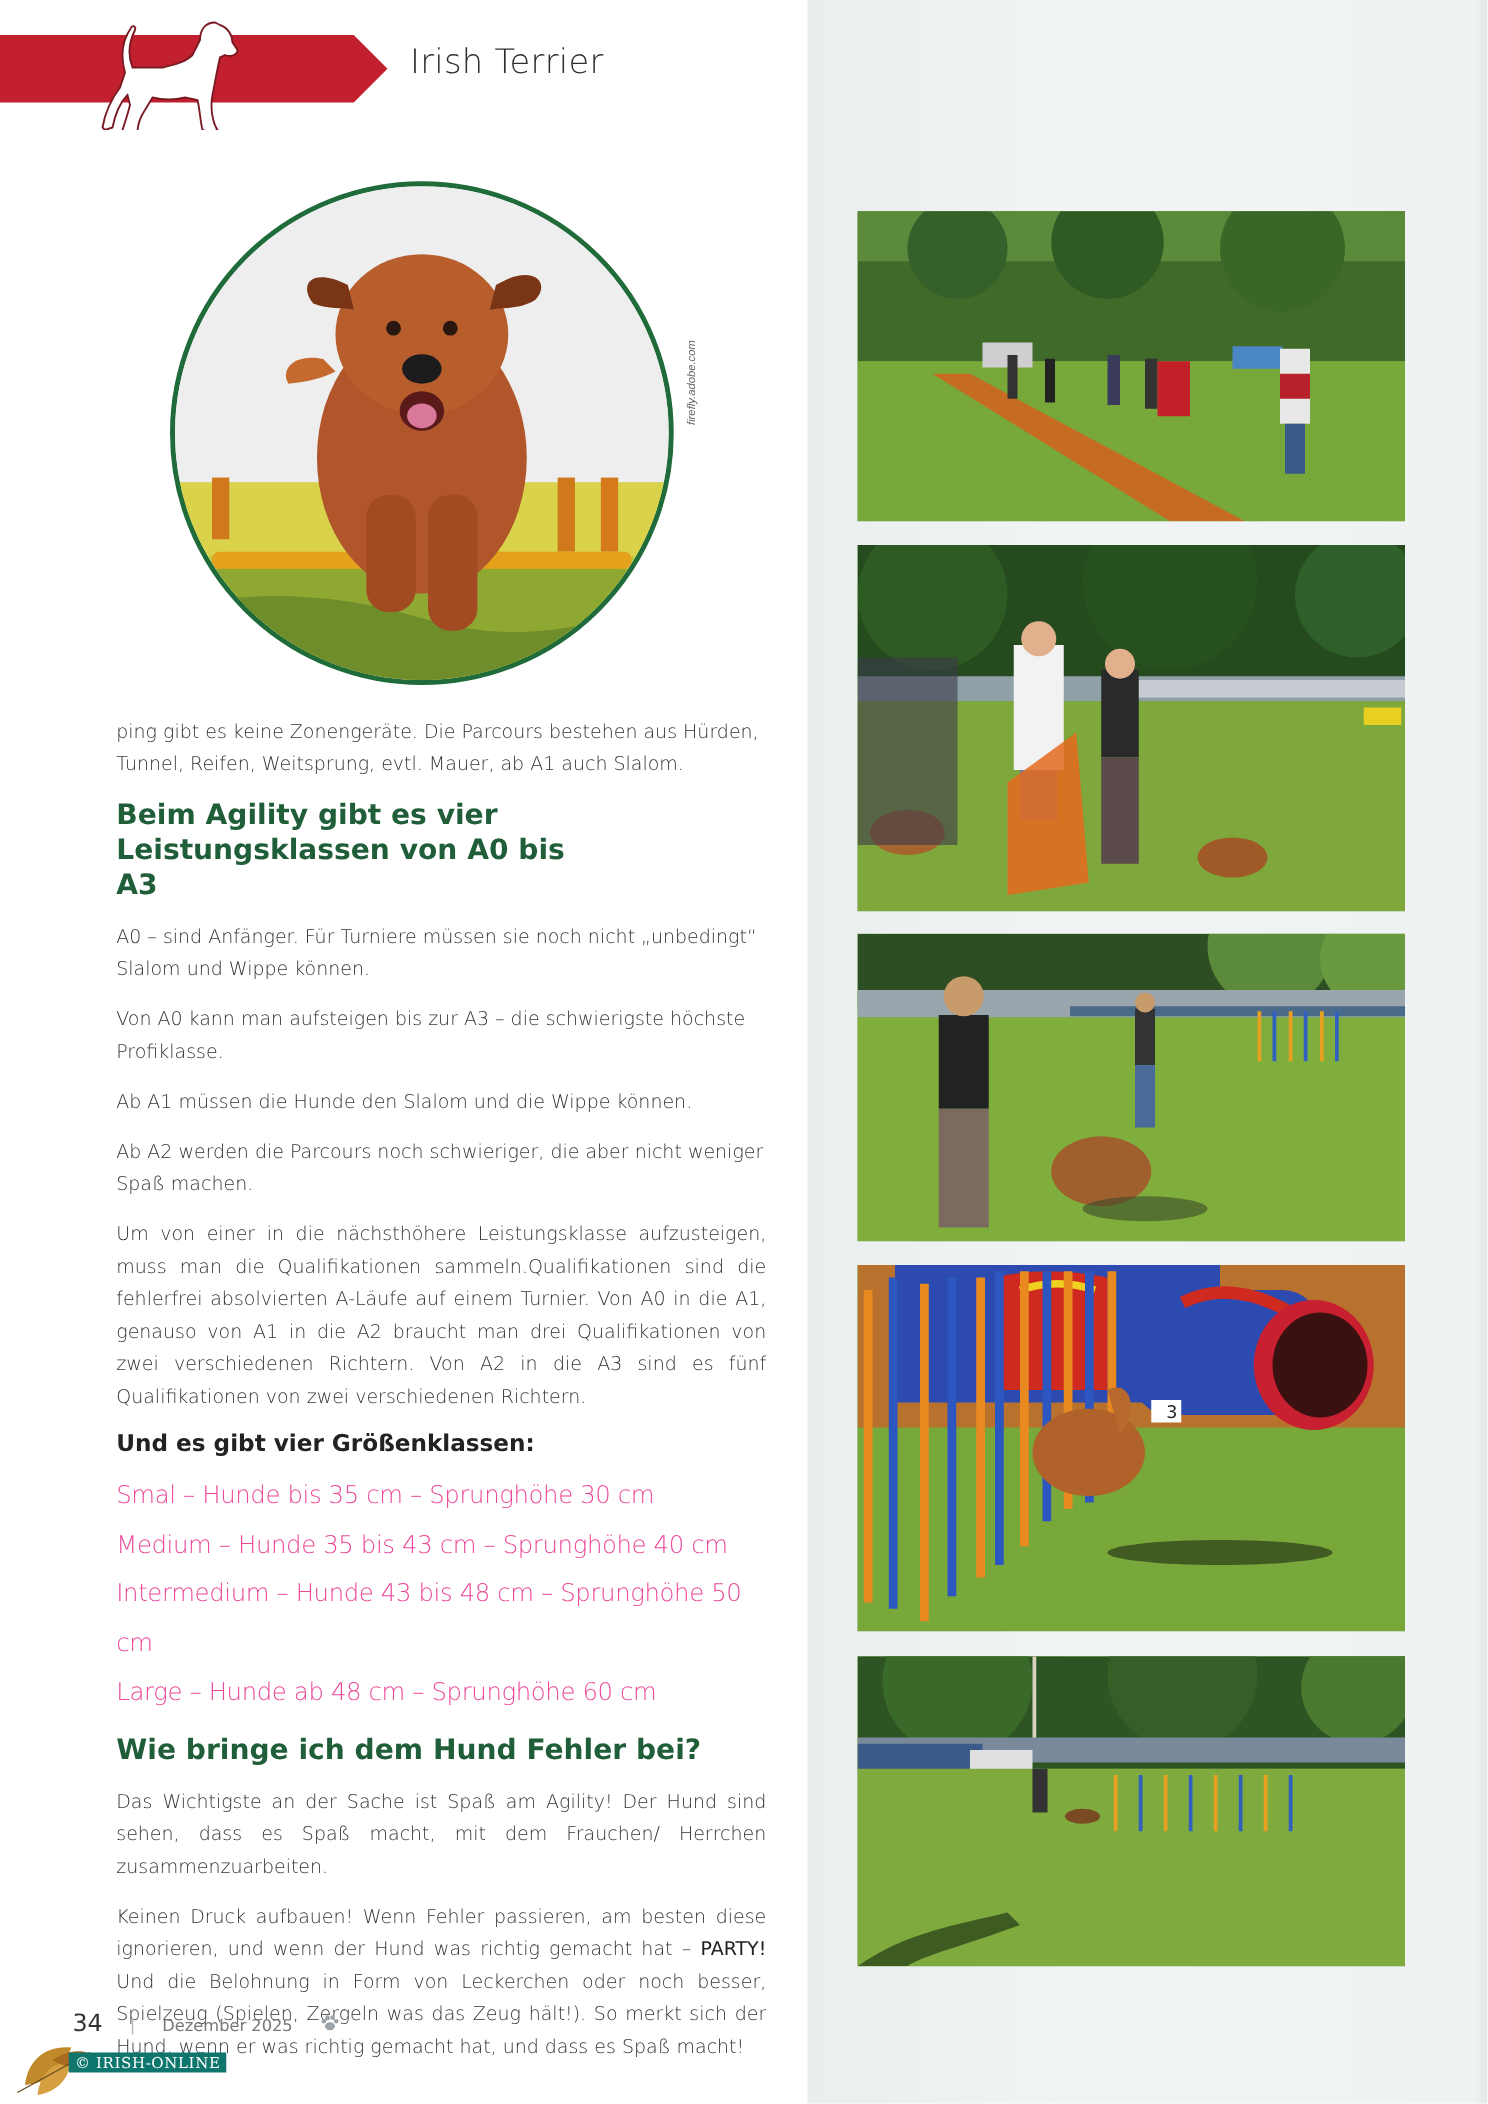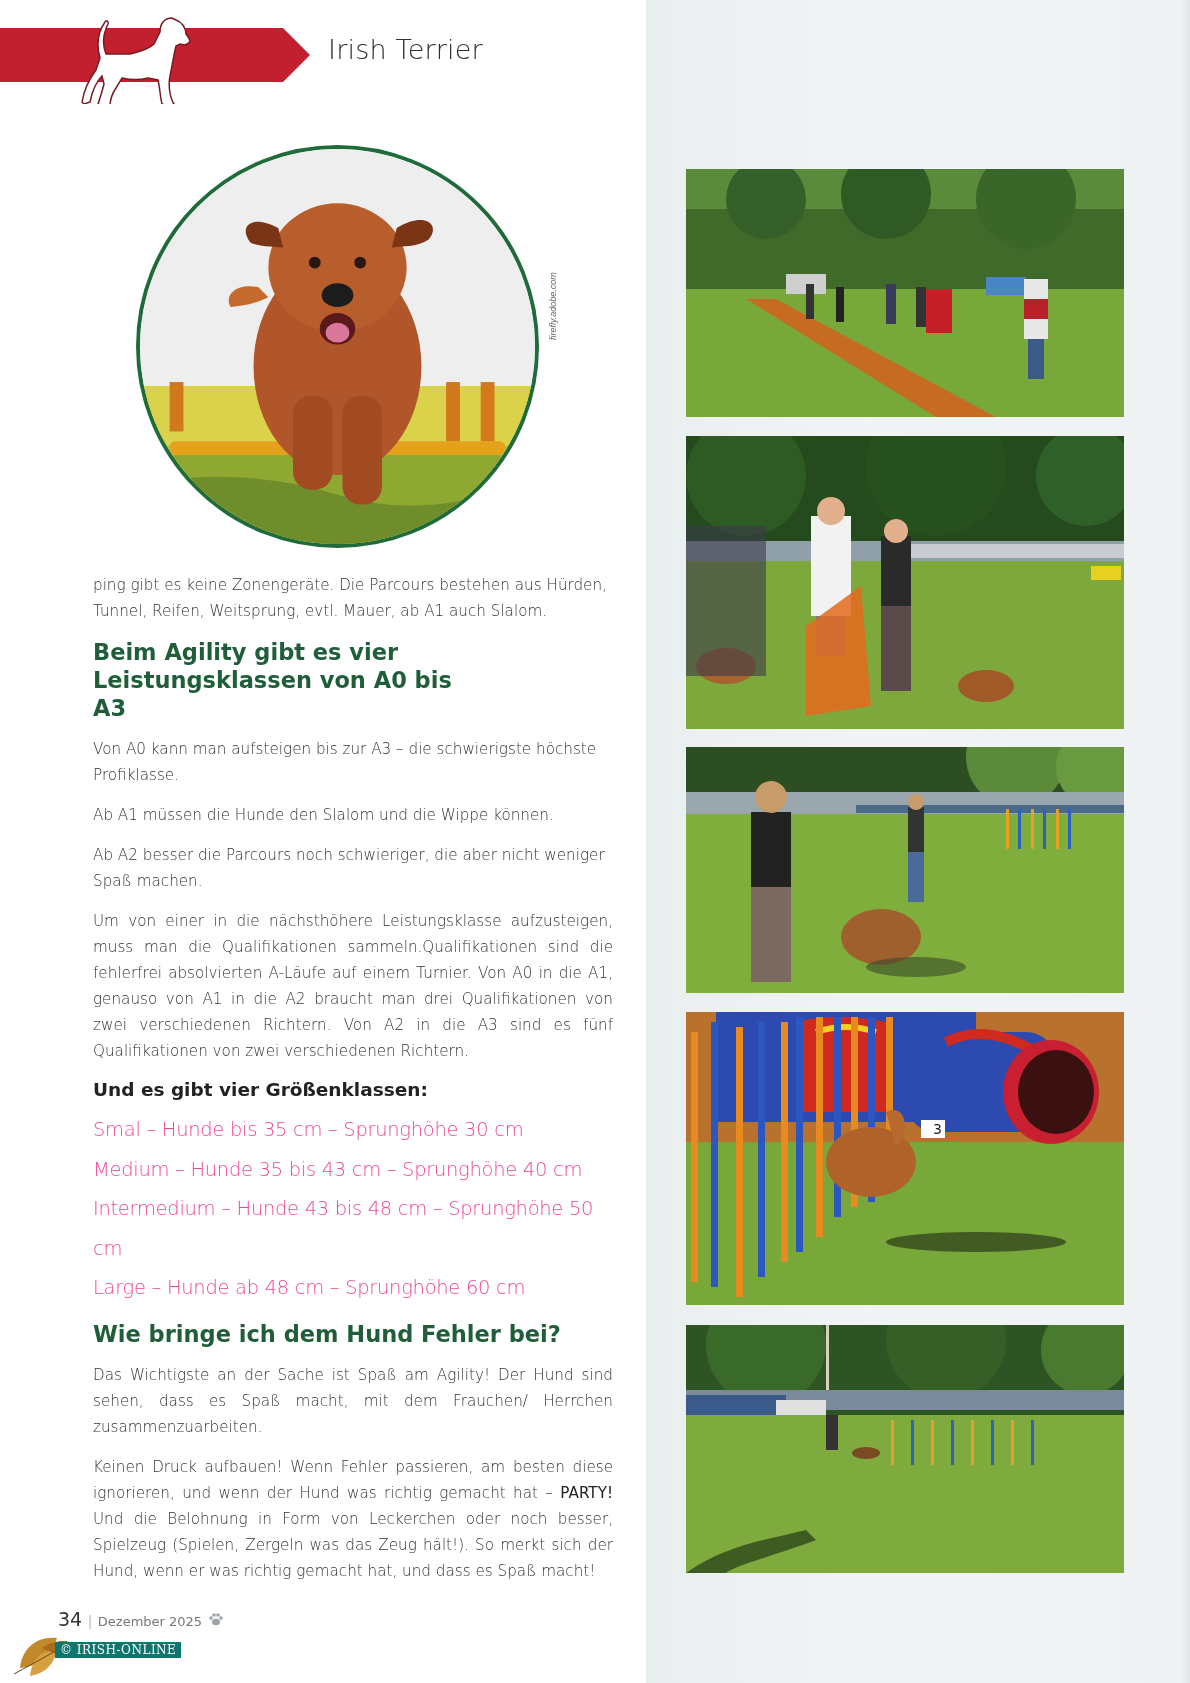--- a/index.html
+++ b/index.html
@@ -78,21 +78,21 @@
   
   .photo {
     position: absolute; left: 686px; width: 438px; overflow: hidden;
     background: #6a9a3a;
   }
   .photo svg { display: block; width: 100%; height: 100%; }
 
   
   .footer {
     position: absolute; left: 58px; top: 1608px;
-    display: flex; align-items: baseline; gap: 6px;
+    display: flex; align-items: baseline; gap: 22px;
   }
   .page-num { font-size: 19px; color: #333; font-family: "DejaVu Sans", sans-serif; }
   .sep { color: #bbb; font-size: 14px; }
   .issue { font-size: 13px; color: #777; font-family: "DejaVu Sans", sans-serif; }
   .paw { display: inline-block; width: 16px; height: 14px; }
   .logo {
     position: absolute; left: 12px; top: 1628px; width: 150px; height: 50px;
   }
   .logo-label {
     position: absolute; left: 55px; top: 1642px; height: 16px;
@@ -149,23 +149,24 @@
     <ellipse cx="200" cy="186" rx="12" ry="10" fill="#d9789a"></ellipse>
   </svg>
 </div>
 <div class="credit">firefly.adobe.com</div>
 
 <div class="text-col">
   <p class="body">ping gibt es keine Zonengeräte. Die Parcours bestehen aus Hürden, Tunnel, Reifen, Weitsprung, evtl. Mauer, ab A1 auch Slalom.</p>
 
   <h2 class="green" style="width:390px;">Beim Agility gibt es vier Leistungsklassen von A0 bis A3</h2>
 
+  <p class="body">A0 – sind Anfänger. Für Turniere müssen sie noch nicht „unbedingt“ Slalom und Wippe können.</p>
   <p class="body">Von A0 kann man aufsteigen bis zur A3 – die schwierigste höchste Profiklasse.</p>
   <p class="body">Ab A1 müssen die Hunde den Slalom und die Wippe können.</p>
-  <p class="body">Ab A2 besser die Parcours noch schwieriger, die aber nicht weniger Spaß machen.</p>
+  <p class="body">Ab A2 werden die Parcours noch schwieriger, die aber nicht weniger Spaß machen.</p>
   <p class="body justify">Um von einer in die nächsthöhere Leistungsklasse aufzusteigen, muss man die Qualifikationen sammeln.Qualifikationen sind die fehlerfrei absolvierten A-Läufe auf einem Turnier. Von A0 in die A1, genauso von A1 in die A2 braucht man drei Qualifikationen von zwei verschiedenen Richtern. Von A2 in die A3 sind es fünf Qualifikationen von zwei verschiedenen Richtern.</p>
 
   <h3 class="dark">Und es gibt vier Größenklassen:</h3>
   <ul class="size-list">
     <li>Smal – Hunde bis 35 cm – Sprunghöhe 30 cm</li>
     <li>Medium – Hunde 35 bis 43 cm – Sprunghöhe 40 cm</li>
     <li>Intermedium – Hunde 43 bis 48 cm – Sprunghöhe 50 cm</li>
     <li>Large – Hunde ab 48 cm – Sprunghöhe 60 cm</li>
   </ul>
 

